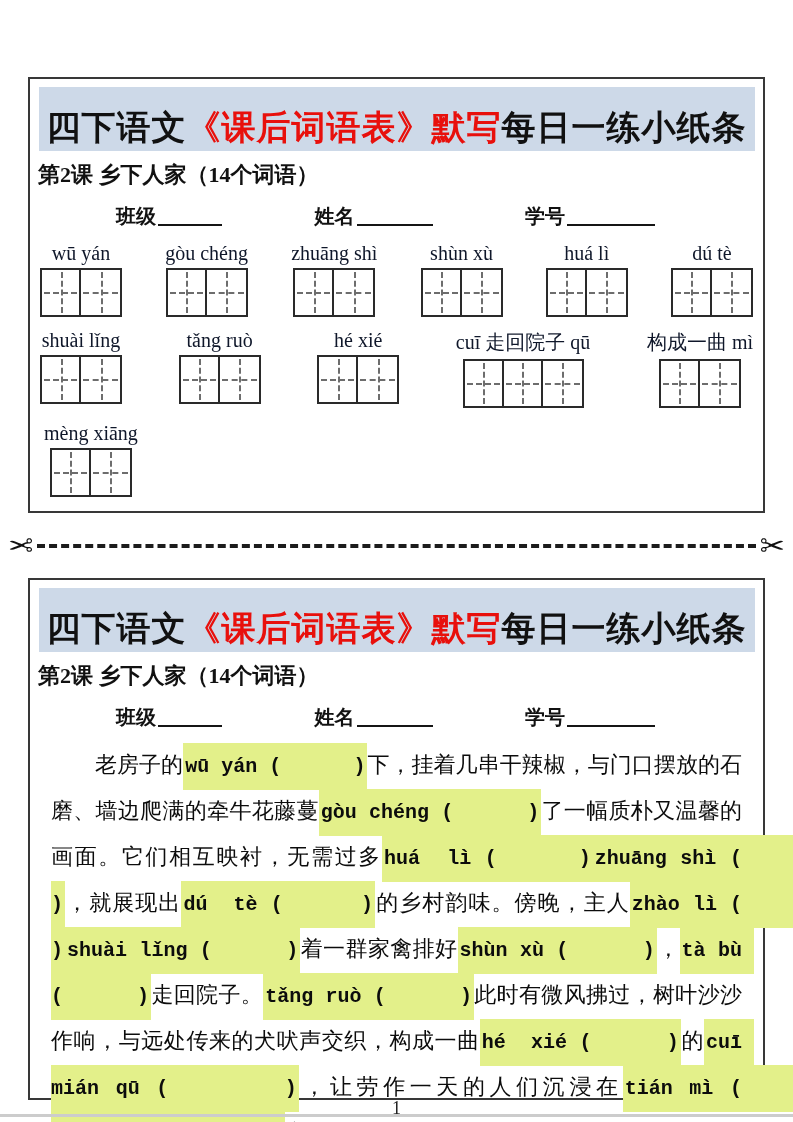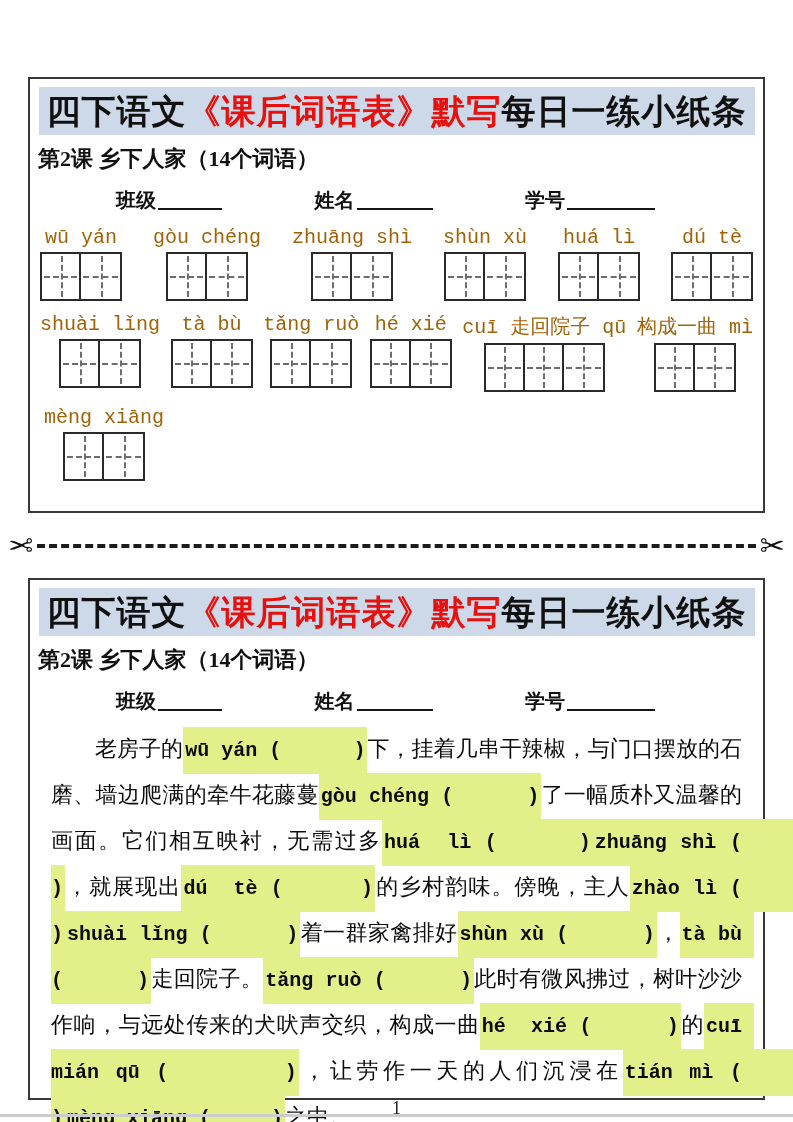--- a/index.html
+++ b/index.html
@@ -5,42 +5,42 @@
   * { margin:0; padding:0; box-sizing:border-box; }
   html,body { width:793px; height:1122px; background:#ffffff; overflow:hidden;
     font-family:"Liberation Sans", sans-serif; color:#111; position:relative; }
 
   .sheet { position:absolute; left:28px; width:737px; border:2px solid #383838;
     background:#fff; padding:6px 8px 0; }
   .sheet1 { top:77px; height:436px; }
   .sheet2 { top:578px; height:522px; }
 
   .title-wrap { text-align:center; margin-top:2px; }
-  .main-title { display:inline-block; background:#cdd9e8; padding:4px 8px 3px;
+  .main-title { display:inline-block; background:#cdd9e8; padding:20px 8px 3px;
     font-size:34px; font-weight:bold; letter-spacing:1px; line-height:1.2;
     font-family:"DejaVu Sans", sans-serif; white-space:nowrap; }
   .main-title .red { color:#e8100c; }
 
   .subtitle { text-align:left; font-family:"Liberation Serif", serif;
     font-weight:bold; font-size:22px; margin-top:9px; }
 
   .fields { display:flex; justify-content:space-between; align-items:flex-end;
     margin:13px 100px 0 78px; font-family:Liberation Serif, serif;
     font-weight:bold; font-size:20px; }
   .blank-line { display:inline-block; height:14px; border-bottom:2px solid #151515;
     vertical-align:-3px; margin-left:2px; }
   .field:nth-child(1) .blank-line { width:64px; }
   .field:nth-child(2) .blank-line { width:76px; }
   .field:nth-child(3) .blank-line { width:88px; }
 
   .word-row { display:flex; justify-content:space-between; margin:12px 2px 0; }
   .word-row.last { justify-content:flex-start; margin-top:14px;margin-left:6px; }
   .word-block { display:flex; flex-direction:column; align-items:center; }
-  .pinyin-label { font-size:20px; color:#a16207; white-space:nowrap;
-    font-family:Liberation Mono, monospace; }
+  .pinyin-label { font-size:20px; color:#0f172a; white-space:nowrap;
+    font-family:Liberation Serif, serif; }
   .practice-grid { display:flex; border:2px solid #2a2a2a; margin-top:3px; }
   .grid-cell { width:39px; height:45px; position:relative;
     border-right:2px solid #2a2a2a; }
   .grid-cell:last-child { border-right:none; }
   .grid-cell::before { content:""; position:absolute; left:2px; right:2px; top:50%;
     border-top:2px dashed #6d6d6d; }
   .grid-cell::after { content:""; position:absolute; top:2px; bottom:2px; left:50%;
     border-left:2px dashed #6d6d6d; }
 
   .cut-line { position:absolute; top:527px; left:8px; right:8px; height:38px;
@@ -120,27 +120,20 @@
     </div>
   <div class="word-row">
       <div class="word-block">
         <div class="pinyin-label">shuài lǐng</div>
         <div class="practice-grid">
           <div class="grid-cell"></div>
           <div class="grid-cell"></div>
         </div>
       </div>
       <div class="word-block">
-        <div class="pinyin-label">tà bù</div>
-        <div class="practice-grid">
-          <div class="grid-cell"></div>
-          <div class="grid-cell"></div>
-        </div>
-      </div>
-      <div class="word-block">
         <div class="pinyin-label">tǎng ruò</div>
         <div class="practice-grid">
           <div class="grid-cell"></div>
           <div class="grid-cell"></div>
         </div>
       </div>
       <div class="word-block">
         <div class="pinyin-label">hé  xié</div>
         <div class="practice-grid">
           <div class="grid-cell"></div>

